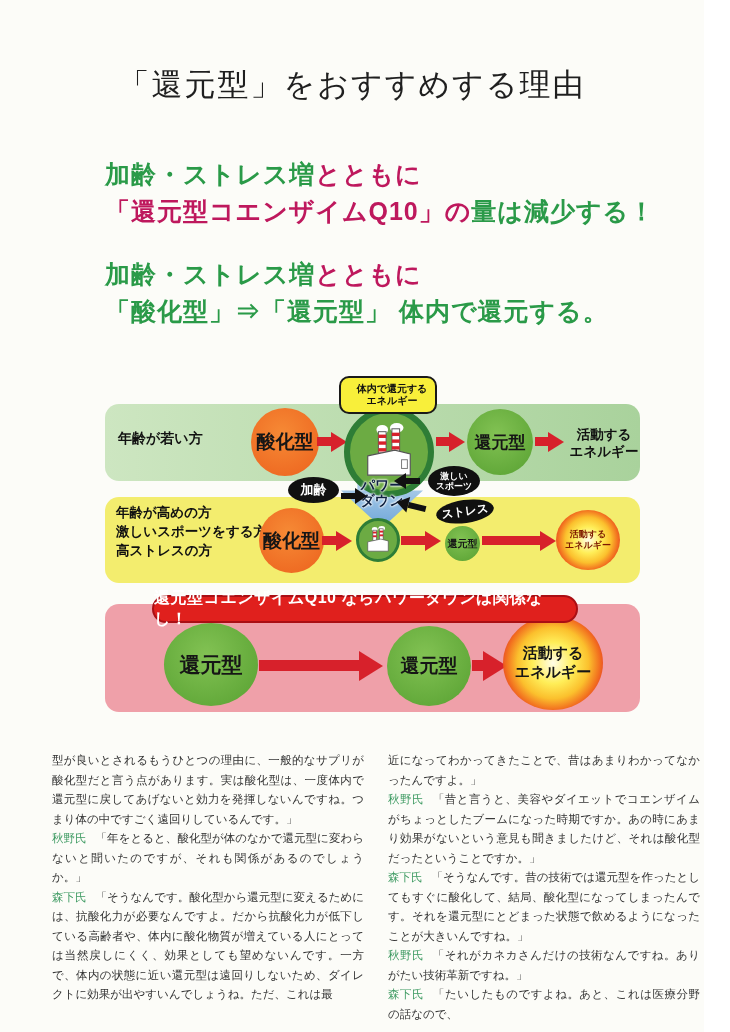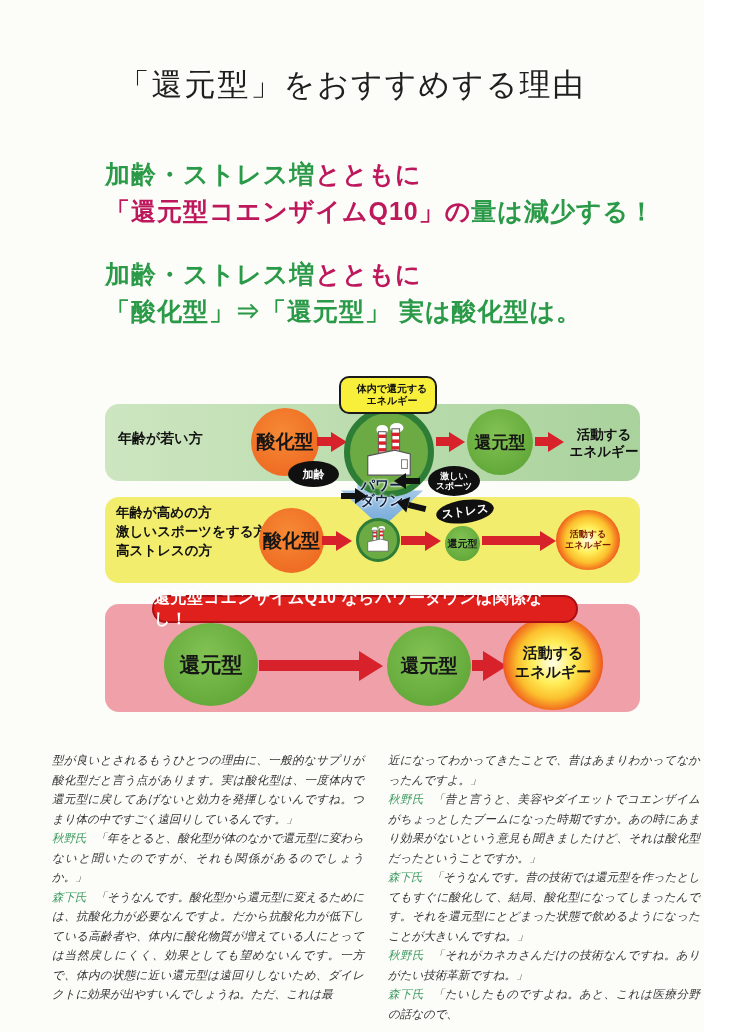--- a/index.html
+++ b/index.html
@@ -82,38 +82,38 @@
     background:#e0201d;border:2px solid #aa0f14;border-radius:16px;box-sizing:border-box;
     color:#fff;font-size:16px;font-weight:800;display:flex;align-items:center;justify-content:center;
     letter-spacing:0.5px;
   }
   
   .interview{
     position:absolute;left:52px;top:751px;width:648px;display:flex;gap:24px;
     font-family:"Liberation Serif",serif;font-size:11.5px;line-height:19.5px;color:#333;
   }
   .col{width:312px;text-align:justify;}
-  .col p{margin:0;font-style:italic;}
+  .col p{margin:0;}
   .speaker{color:#3f9b63;padding-right:9px;}
 </style>
 </head>
 <body>
 
 <div class="page">
 
   <div class="doc-title">「還元型」をおすすめする理由</div>
 
   <div class="heading h1">
     <div><span class="g">加齢・ストレス増</span><span class="k">とともに</span></div>
     <div><span class="k">「還元型コエンザイムQ10」の</span><span class="g">量は減少する！</span></div>
   </div>
 
   <div class="heading h2">
     <div><span class="g">加齢・ストレス増</span><span class="k">とともに</span></div>
-    <div><span class="g">「酸化型」⇒「還元型」 実は酸化型は。</span></div>
+    <div><span class="g">「酸化型」⇒「還元型」 体内で還元する。</span></div>
   </div>
 
   <div class="band band-green"></div>
   <div class="band band-yellow"></div>
   <div class="band band-pink"></div>
 
   <div class="callout pre">体内で還元する
 エネルギー</div>
 
   <div class="lbl" style="left:118px;top:430px;font-size:14px;">年齢が若い方</div>
@@ -134,21 +134,21 @@
       <path d="M8,34 L36,28 L52,32 L52,54 L8,54 Z" fill="#fff" stroke="#555" stroke-width="1.2"></path>
       <rect x="43" y="38" width="6" height="9" fill="#fff" stroke="#777" stroke-width="1"></rect>
     </svg>
   </div>
   <div class="ra" style="left:436px;top:437px;width:13px;"></div>
   <div class="circle c-green" style="left:467px;top:409px;width:66px;height:66px;font-size:17px;">還元型</div>
   <div class="ra" style="left:535px;top:437px;width:13px;"></div>
   <div class="lbl pre" style="left:566px;top:426px;width:76px;font-size:13.5px;text-align:center;line-height:17px;">活動する
 エネルギー</div>
 
-  <div class="boval" style="left:288px;top:461px;width:51px;height:26px;font-size:11px;">加齢</div>
+  <div class="boval" style="left:288px;top:477px;width:51px;height:26px;font-size:13px;">加齢</div>
   <div class="ba r" style="left:341px;top:493px;width:14px;"></div>
   <div class="bluearrow"></div>
   <div class="pd-text">パワー
 ダウン</div>
   <div class="boval" style="left:428px;top:466px;width:52px;height:30px;font-size:9px;">激しい
 スポーツ</div>
   <div class="ba l" style="left:406px;top:478px;width:14px;"></div>
   <div class="boval" style="left:436px;top:500px;width:58px;height:23px;font-size:11.5px;transform:rotate(-8deg);">ストレス</div>
   <div class="ba l" style="left:408px;top:504px;width:18px;transform:rotate(14deg);"></div>
 

